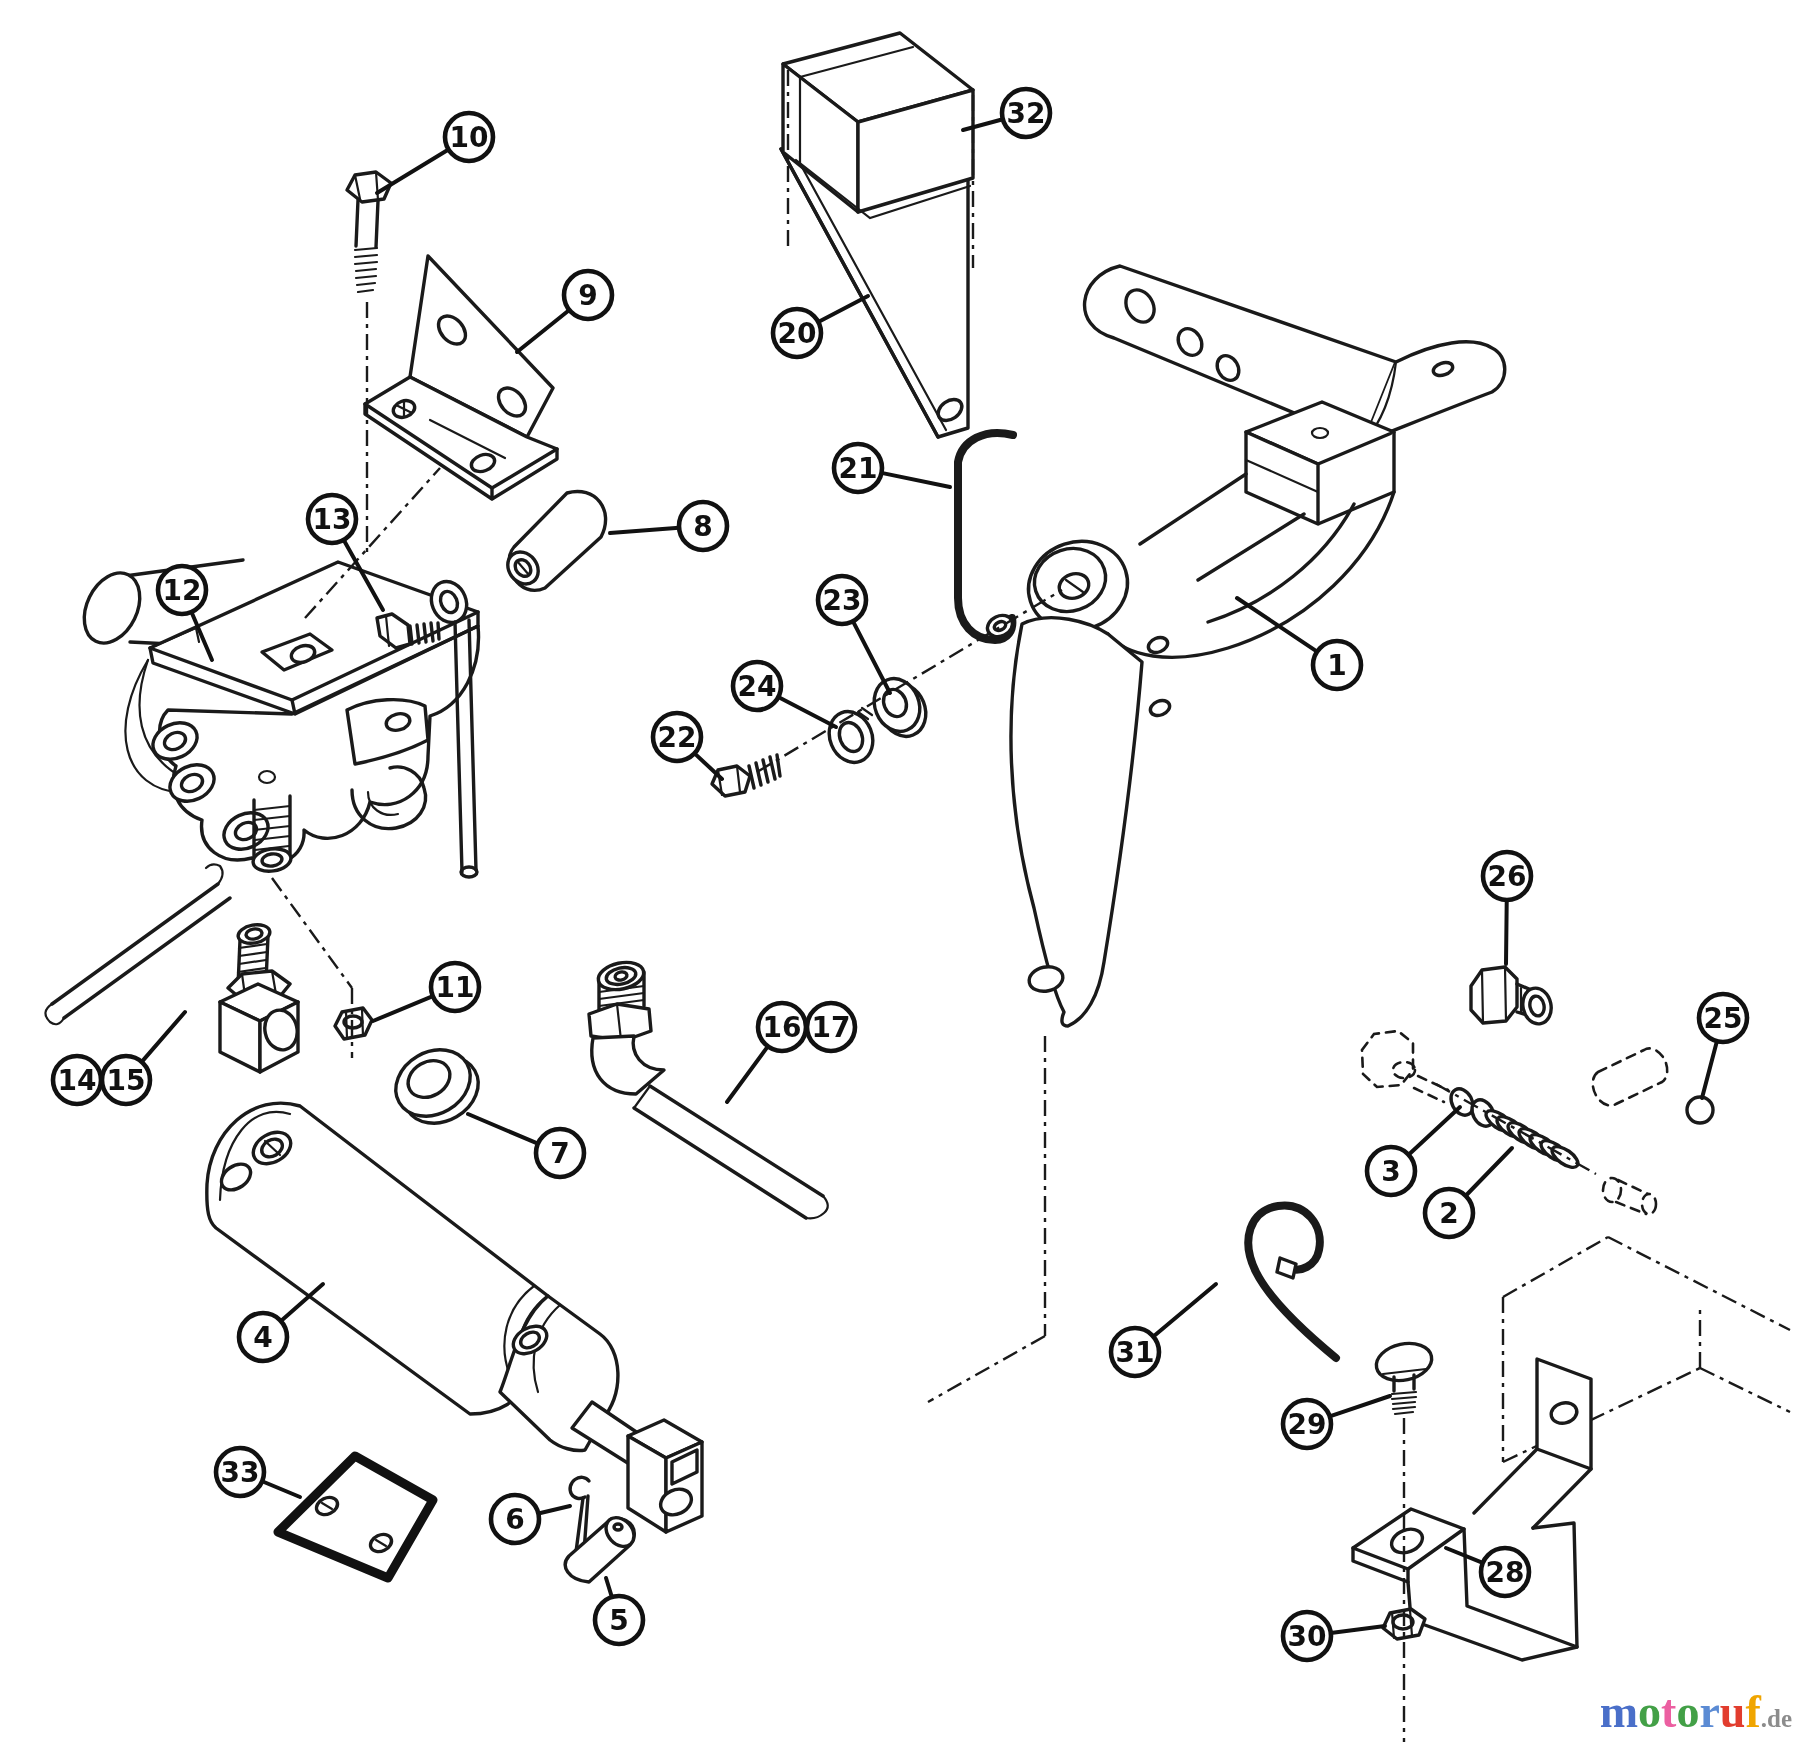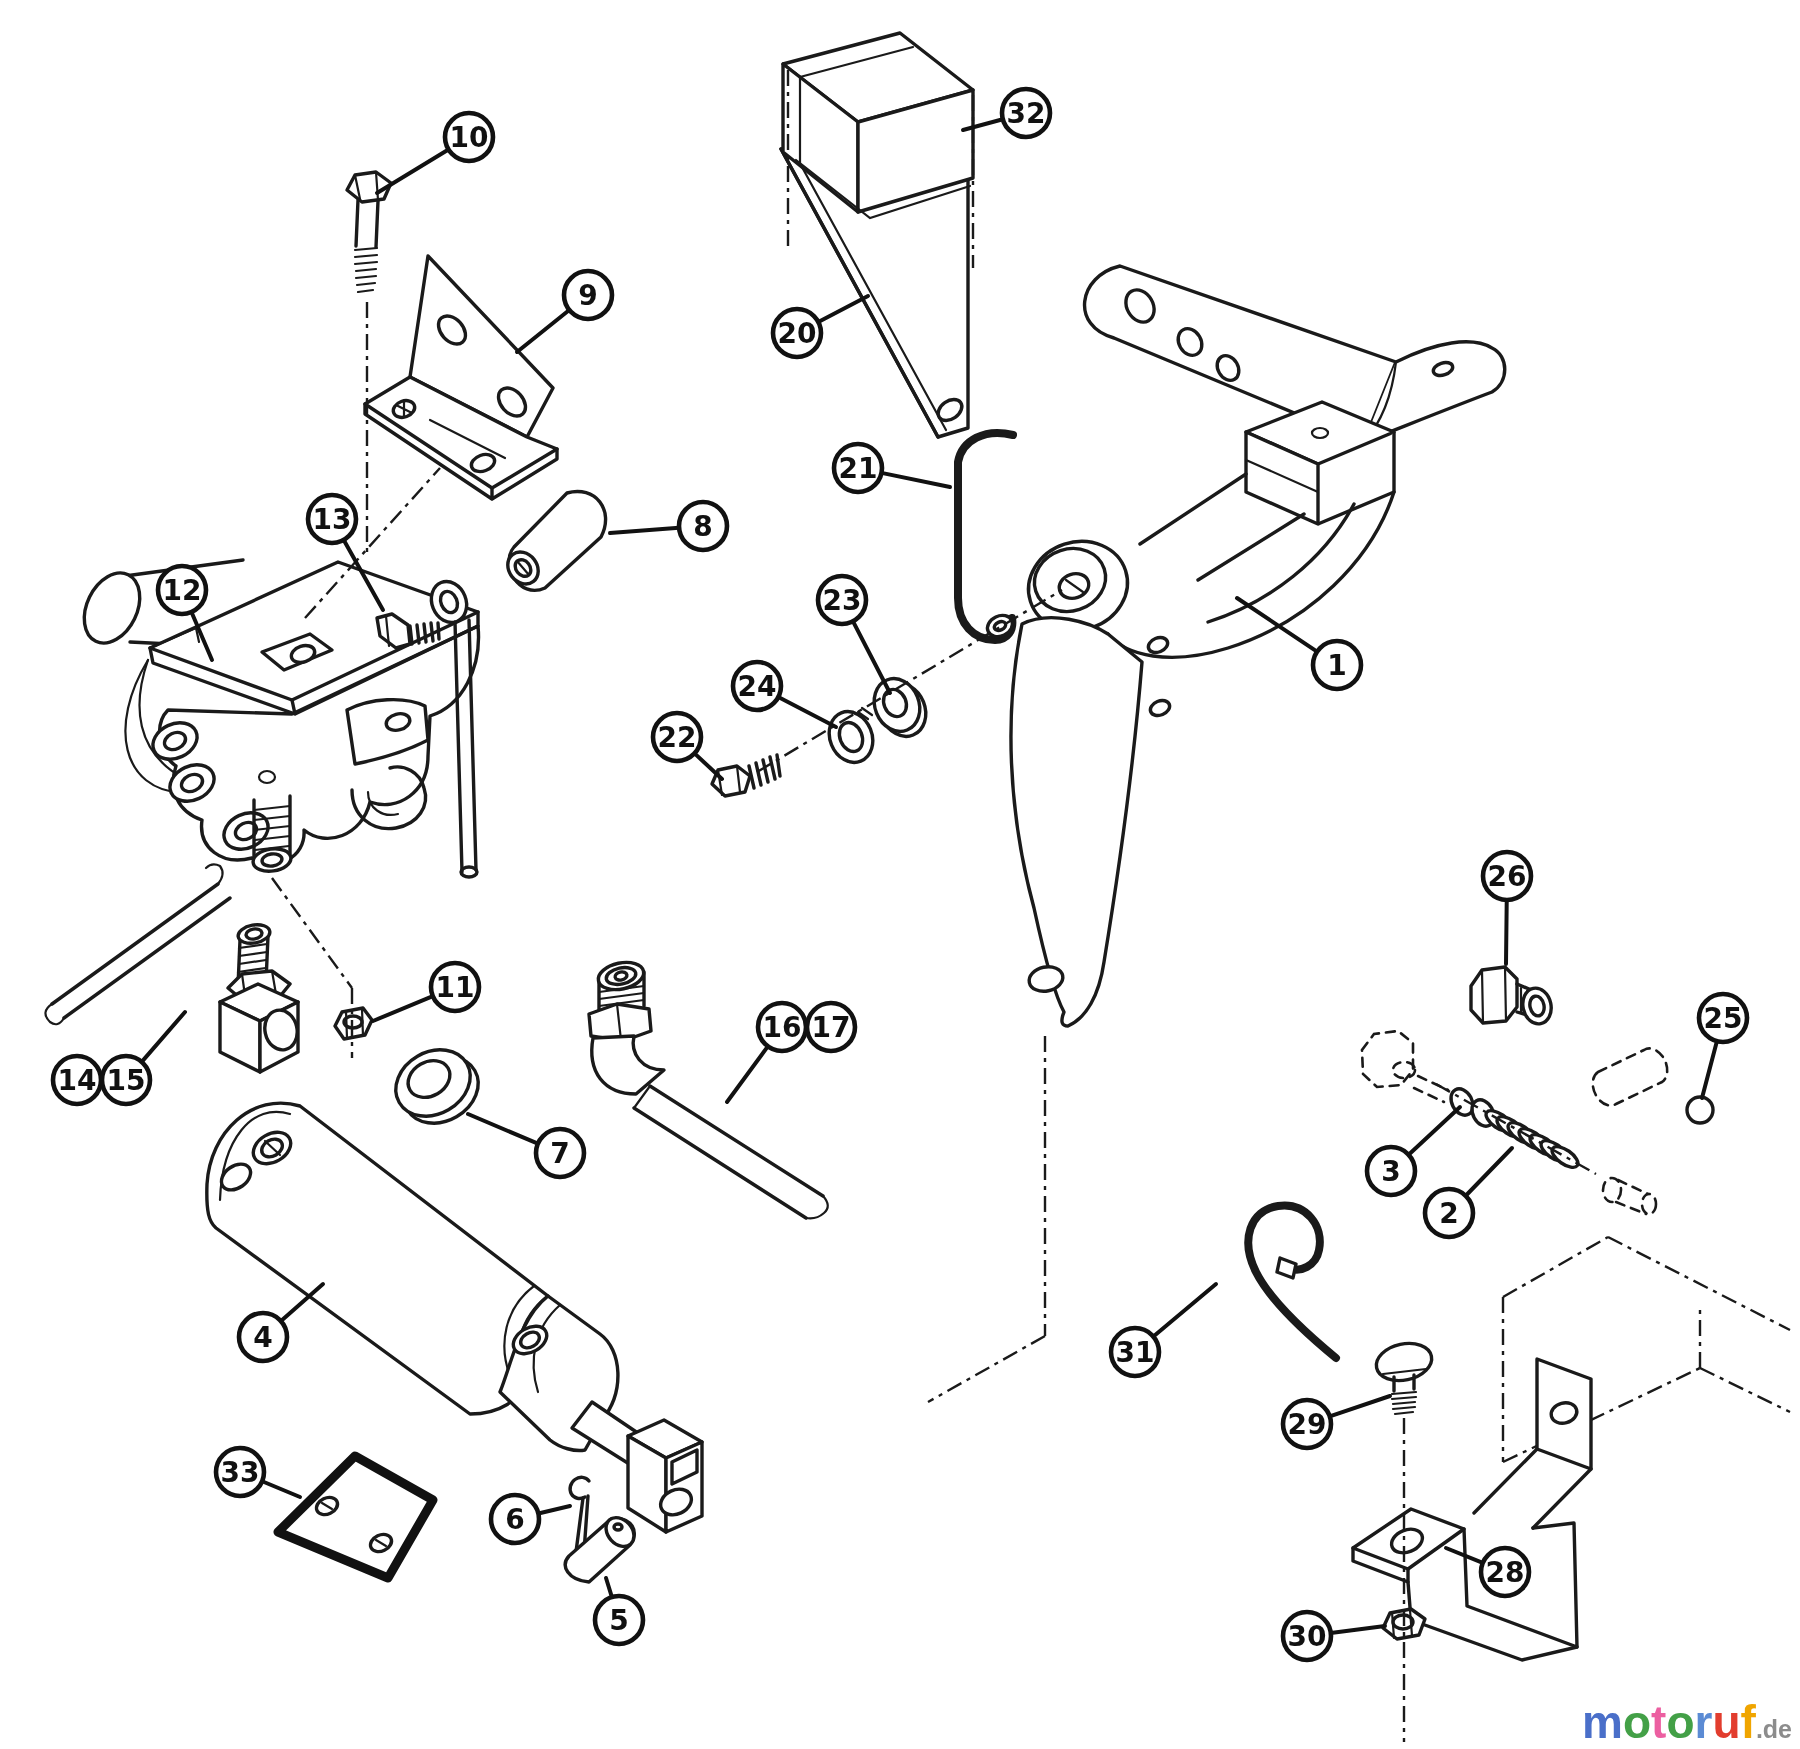--- a/index.html
+++ b/index.html
@@ -12,21 +12,21 @@
   .thin{fill:none;stroke:#1a1a1a;stroke-width:2.2;stroke-linecap:round;}
   .thick{fill:none;stroke:#111111;stroke-width:9;stroke-linejoin:round;}
   .rod{fill:none;stroke:#1a1a1a;stroke-width:8;stroke-linecap:round;}
   .dd {fill:none;stroke:#1a1a1a;stroke-width:2.4;stroke-dasharray:16 6 4 6;}
   .hid{fill:none;stroke:#1a1a1a;stroke-width:2.6;stroke-dasharray:9 7;stroke-linecap:round;}
   .balloon-circle{fill:#ffffff;stroke:#111111;stroke-width:4.6;}
   .balloon-text{fill:#111111;font-family:"DejaVu Sans","Liberation Sans",sans-serif;
                 font-weight:bold;font-size:28px;text-anchor:middle;}
   .leader{stroke:#111111;stroke-width:4;stroke-linecap:round;}
   
-  .watermark{position:absolute;right:8px;bottom:4px;font-family:Liberation Sans, sans-serif;
+  .watermark{position:absolute;right:8px;bottom:14px;font-family:Liberation Serif, serif;
              font-weight:bold;font-size:46px;line-height:1;user-select:none;}
   .watermark span{display:inline-block;}
   .wm-suffix{font-size:25px;font-weight:bold;}
 </style>
 </head>
 <body>
 
 <div class="stage">
 <svg viewBox="0 0 1800 1749" width="1800" height="1749">
 

